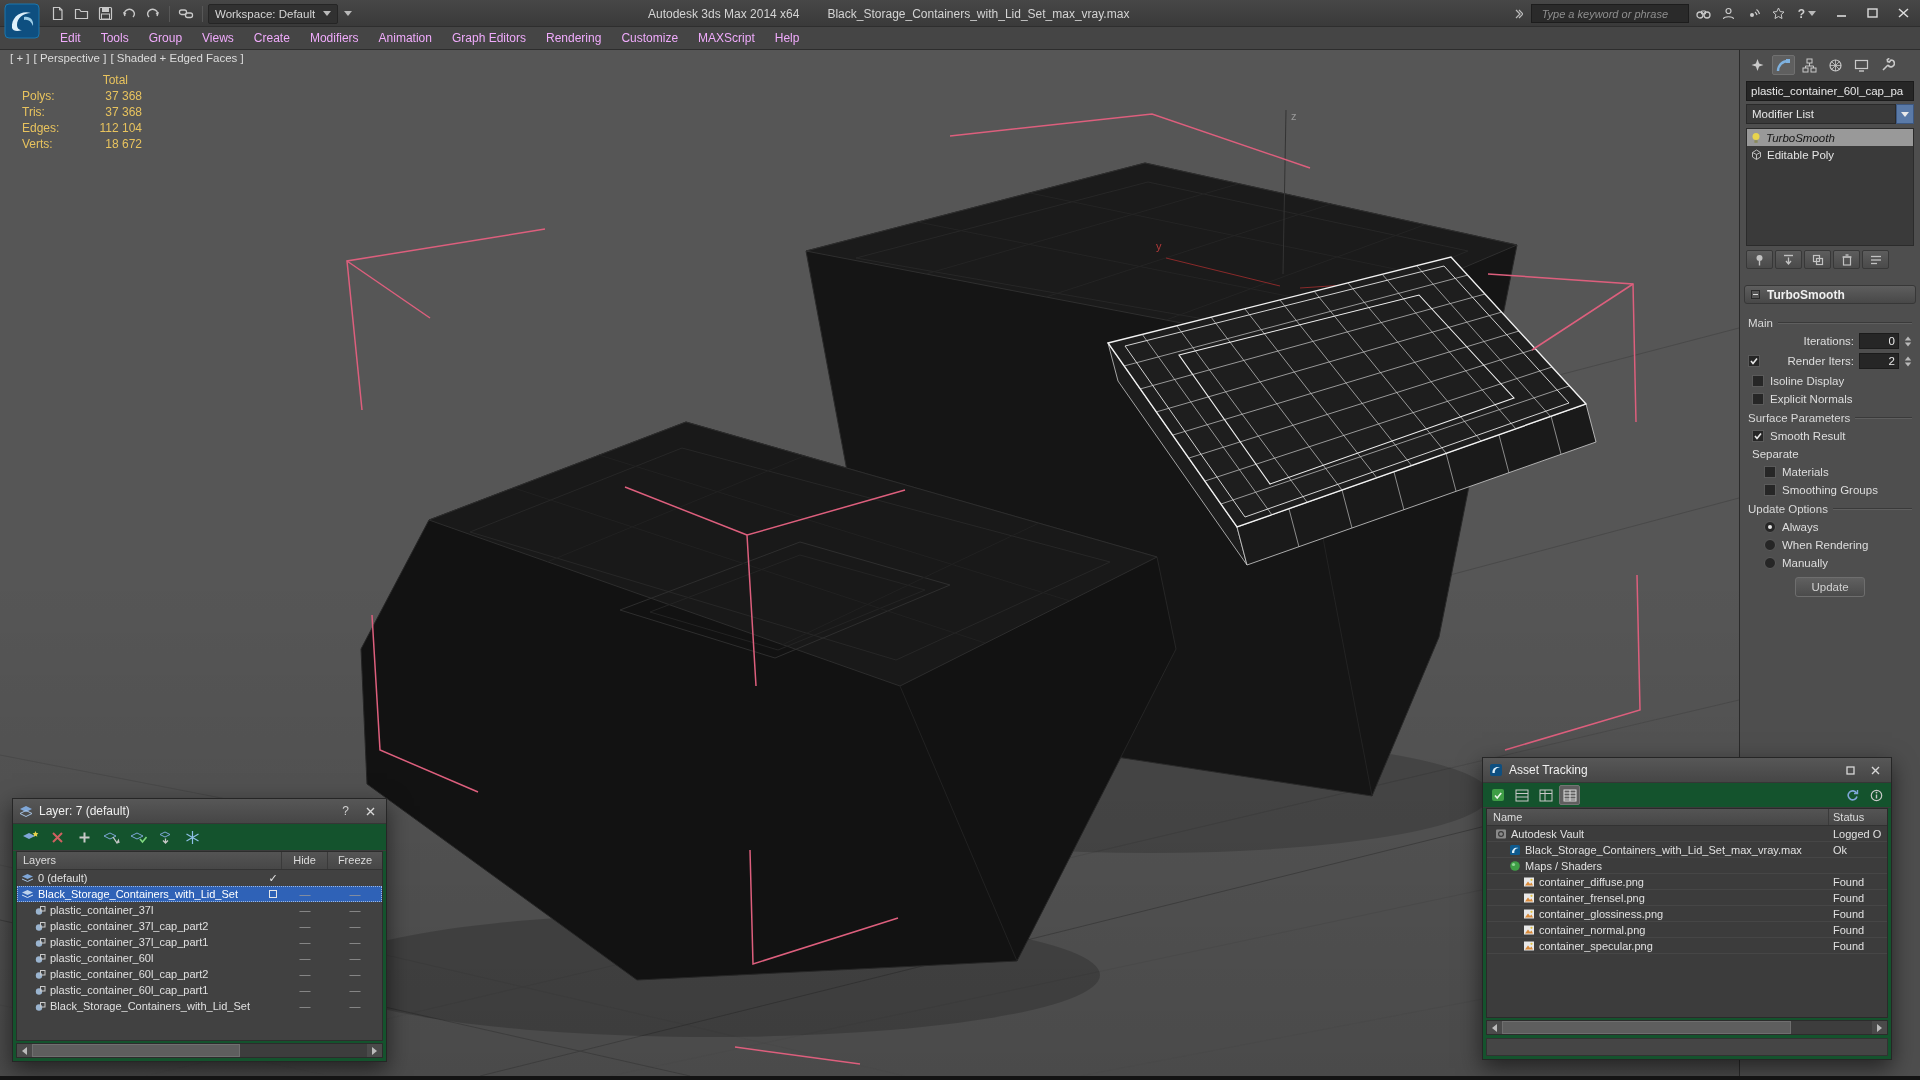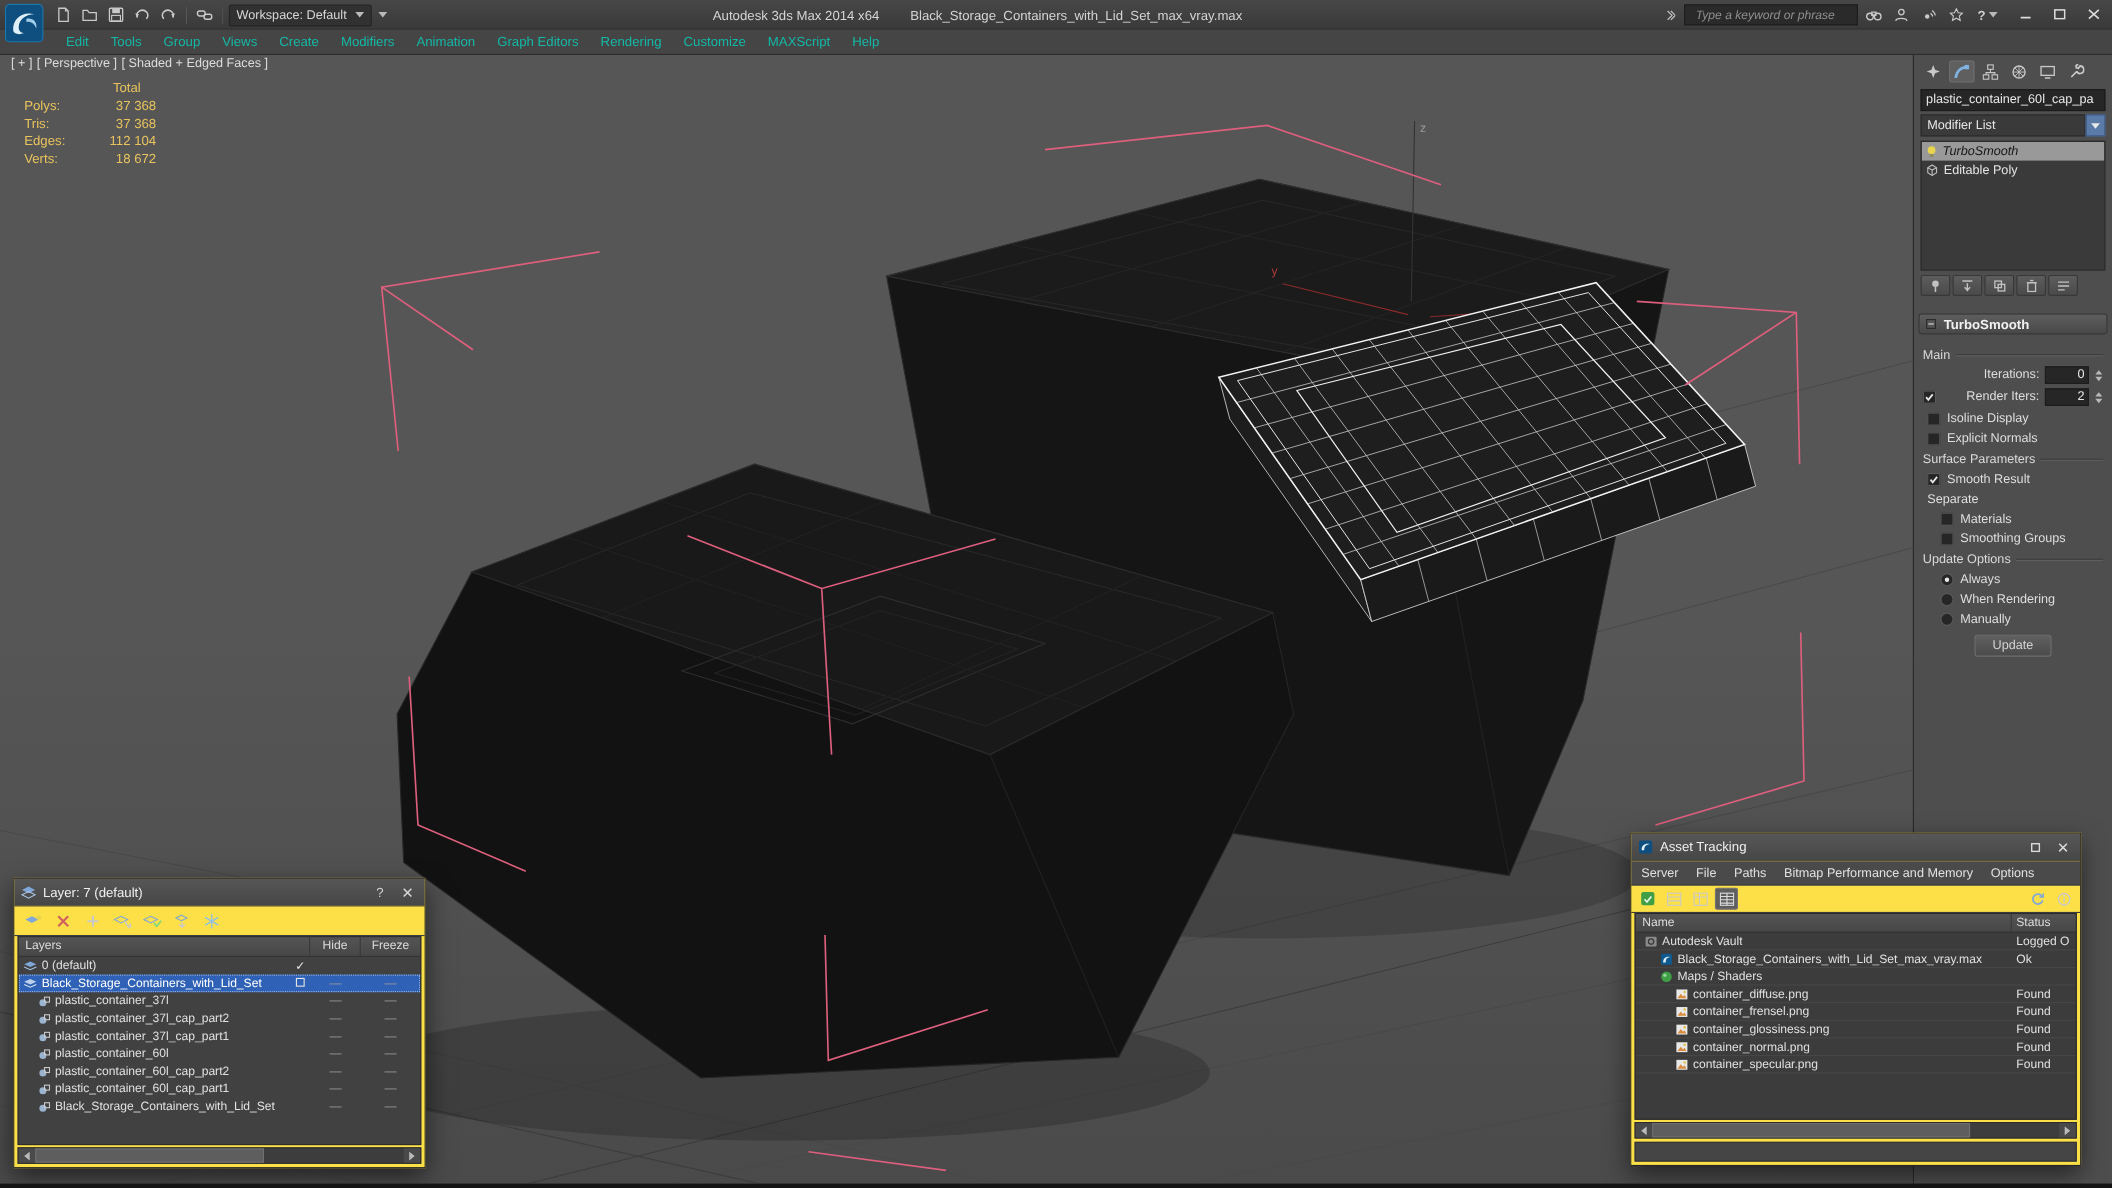--- a/index.html
+++ b/index.html
@@ -20,21 +20,21 @@
   .infocenter { position:absolute; right:100px; top:3px; display:flex; align-items:center; gap:5px; height:21px; }
   .search-box { width:158px; height:19px; background:#2a2a2a; border:1px solid #1d1d1d; display:flex; align-items:center; padding:0 4px; gap:4px; }
   .search-box input { flex:1; background:transparent; border:none; outline:none; color:#cfcfcf; font-size:11px; font-style:italic; font-family:"Liberation Sans",sans-serif; }
   .search-box input::placeholder { color:#8f8f8f; font-style:italic; }
   .helpmenu { display:flex; align-items:center; gap:3px; color:#cfcfcf; font-size:12px; font-weight:bold; padding:0 4px; }
   .wincontrols { position:absolute; right:2px; top:2px; display:flex; gap:1px; }
   .wbtn { width:30px; height:22px; display:flex; align-items:center; justify-content:center; border-radius:2px; }
 
   
   .menubar { position:absolute; left:0; top:27px; width:1920px; height:23px; background:#454545; border-bottom:1px solid #2d2d2d; display:flex; align-items:center; padding-left:50px; }
-  .menubar span { padding:3px 10px; color:#14b8a6; font-size:12px; white-space:nowrap; }
+  .menubar span { padding:3px 10px; color:#f0abfc; font-size:12px; white-space:nowrap; }
 
   
   .viewport { position:absolute; left:0; top:50px; width:1739px; height:1026px; background:#565656; overflow:hidden; }
   .vp-label { position:absolute; left:10px; top:2px; display:flex; gap:4px; font-size:11.5px; color:#dcdcdc; z-index:5; }
   .stats { position:absolute; left:22px; top:22px; width:120px; color:#e8c35e; font-size:12px; z-index:5; line-height:16px; }
   .stats .shead { text-align:right; padding-right:14px; }
   .stats .srow2 { display:flex; justify-content:space-between; }
   .stats .val { text-align:right; }
 
   
@@ -64,21 +64,21 @@
   .spinner { display:flex; flex-direction:column; gap:1px; }
   .spinner i { transform:scale(0.8); }
   .cbx { width:12px; height:12px; background:#262626; border:1px solid #5a5a5a; display:inline-flex; align-items:center; justify-content:center; flex:none; }
   .cbrow { display:flex; align-items:center; gap:6px; margin:6px 0 6px 4px; }
   .cbrow.ind { margin-left:16px; }
   .radio { width:12px; height:12px; border-radius:50%; background:#262626; border:1px solid #5a5a5a; position:relative; flex:none; }
   .radio.on::after { content:""; position:absolute; left:3px; top:3px; width:4px; height:4px; border-radius:50%; background:#e8e8e8; }
   .btn { width:70px; height:20px; margin:8px auto 0; background:linear-gradient(#606060,#4b4b4b); border:1px solid #6e6e6e; border-radius:3px; color:#d2d2d2; text-align:center; line-height:18px; }
 
   
-  .fwin { position:absolute; background:#fde047; border:1px solid #262626; box-shadow:0 8px 22px rgba(0,0,0,0.55); display:flex; flex-direction:column; font-size:11px; color:#e0e0e0; }
+  .fwin { position:absolute; background:#14532d; border:1px solid #262626; box-shadow:0 8px 22px rgba(0,0,0,0.55); display:flex; flex-direction:column; font-size:11px; color:#e0e0e0; }
   .fw-title { height:25px; flex:none; background:linear-gradient(#575757,#464646); border-bottom:1px solid #363636; display:flex; align-items:center; gap:6px; padding:0 6px; font-size:12px; color:#efefef; }
   .fw-title .spacer { flex:1; }
   .fw-btn { width:19px; height:19px; display:flex; align-items:center; justify-content:center; color:#d0d0d0; font-size:12px; border-radius:2px; }
   .hs { height:15px; margin:2px 3px 3px; flex:none; display:flex; align-items:center; background:#3d3d3d; border:1px solid #2c2c2c; }
   .hs .harrow { width:15px; height:100%; display:flex; align-items:center; justify-content:center; background:#4a4a4a; }
   .hs .htrack { flex:1; height:100%; position:relative; }
   .hs .hthumb { position:absolute; top:0; height:100%; background:#5e5e5e; border:1px solid #6f6f6f; }
   .tri-l { width:0;height:0;border-top:4px solid transparent;border-bottom:4px solid transparent;border-right:5px solid #bbb; }
   .tri-r { width:0;height:0;border-top:4px solid transparent;border-bottom:4px solid transparent;border-left:5px solid #bbb; }
 
@@ -773,27 +773,20 @@
           <svg width="9" height="9" viewBox="0 0 9 9">
             <rect x="1" y="1" width="7" height="7" fill="none" stroke="#d8d8d8" stroke-width="1.3"></rect>
           </svg>
         </span>
       <span class="fw-btn">
           <svg width="9" height="9" viewBox="0 0 9 9">
             <path d="M1 1 L8 8 M8 1 L1 8" stroke="#d8d8d8" stroke-width="1.4"></path>
           </svg>
         </span>
     </div>
-    <div class="aw-menus">
-      <span>Server</span>
-      <span>File</span>
-      <span>Paths</span>
-      <span>Bitmap Performance and Memory</span>
-      <span>Options</span>
-    </div>
     <div class="aw-toolbar">
       <span class="awbtn">
           <svg width="14" height="14" viewBox="0 0 14 14">
             <rect x="1" y="1" width="12" height="12" rx="2" fill="#3f9e46"></rect>
             <path d="M4 7.5 l2.2 2.5 4-5" fill="none" stroke="#eaf6ea" stroke-width="1.6"></path>
           </svg>
         </span>
       <span class="awbtn">
           <svg width="14" height="13" viewBox="0 0 14 13">
             <rect x="1" y="1" width="12" height="11" fill="none" stroke="#c9c9c9"></rect>

